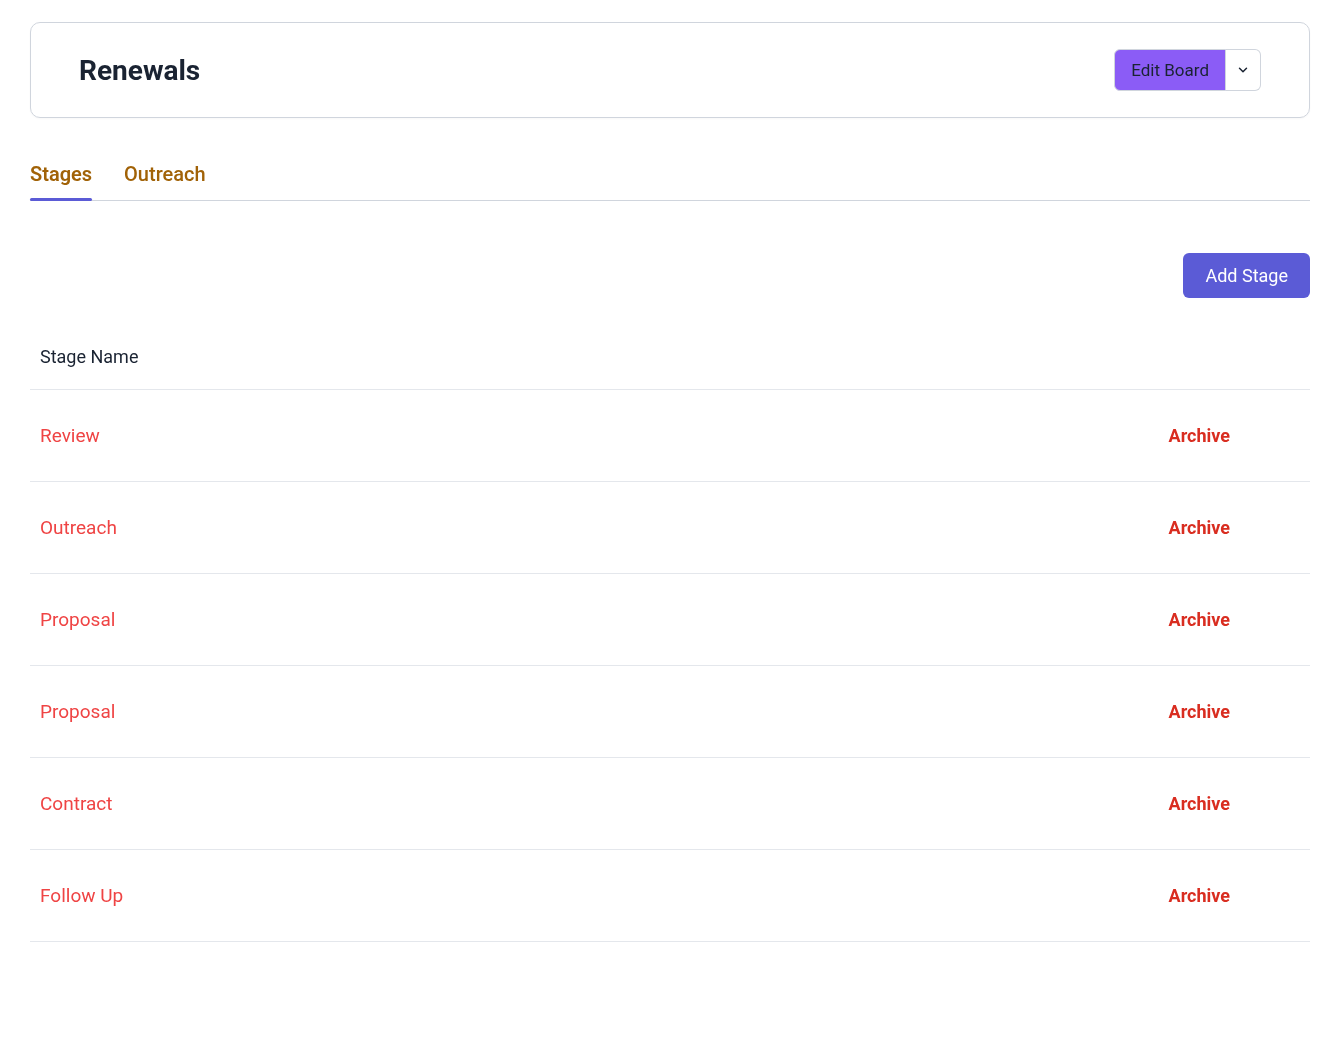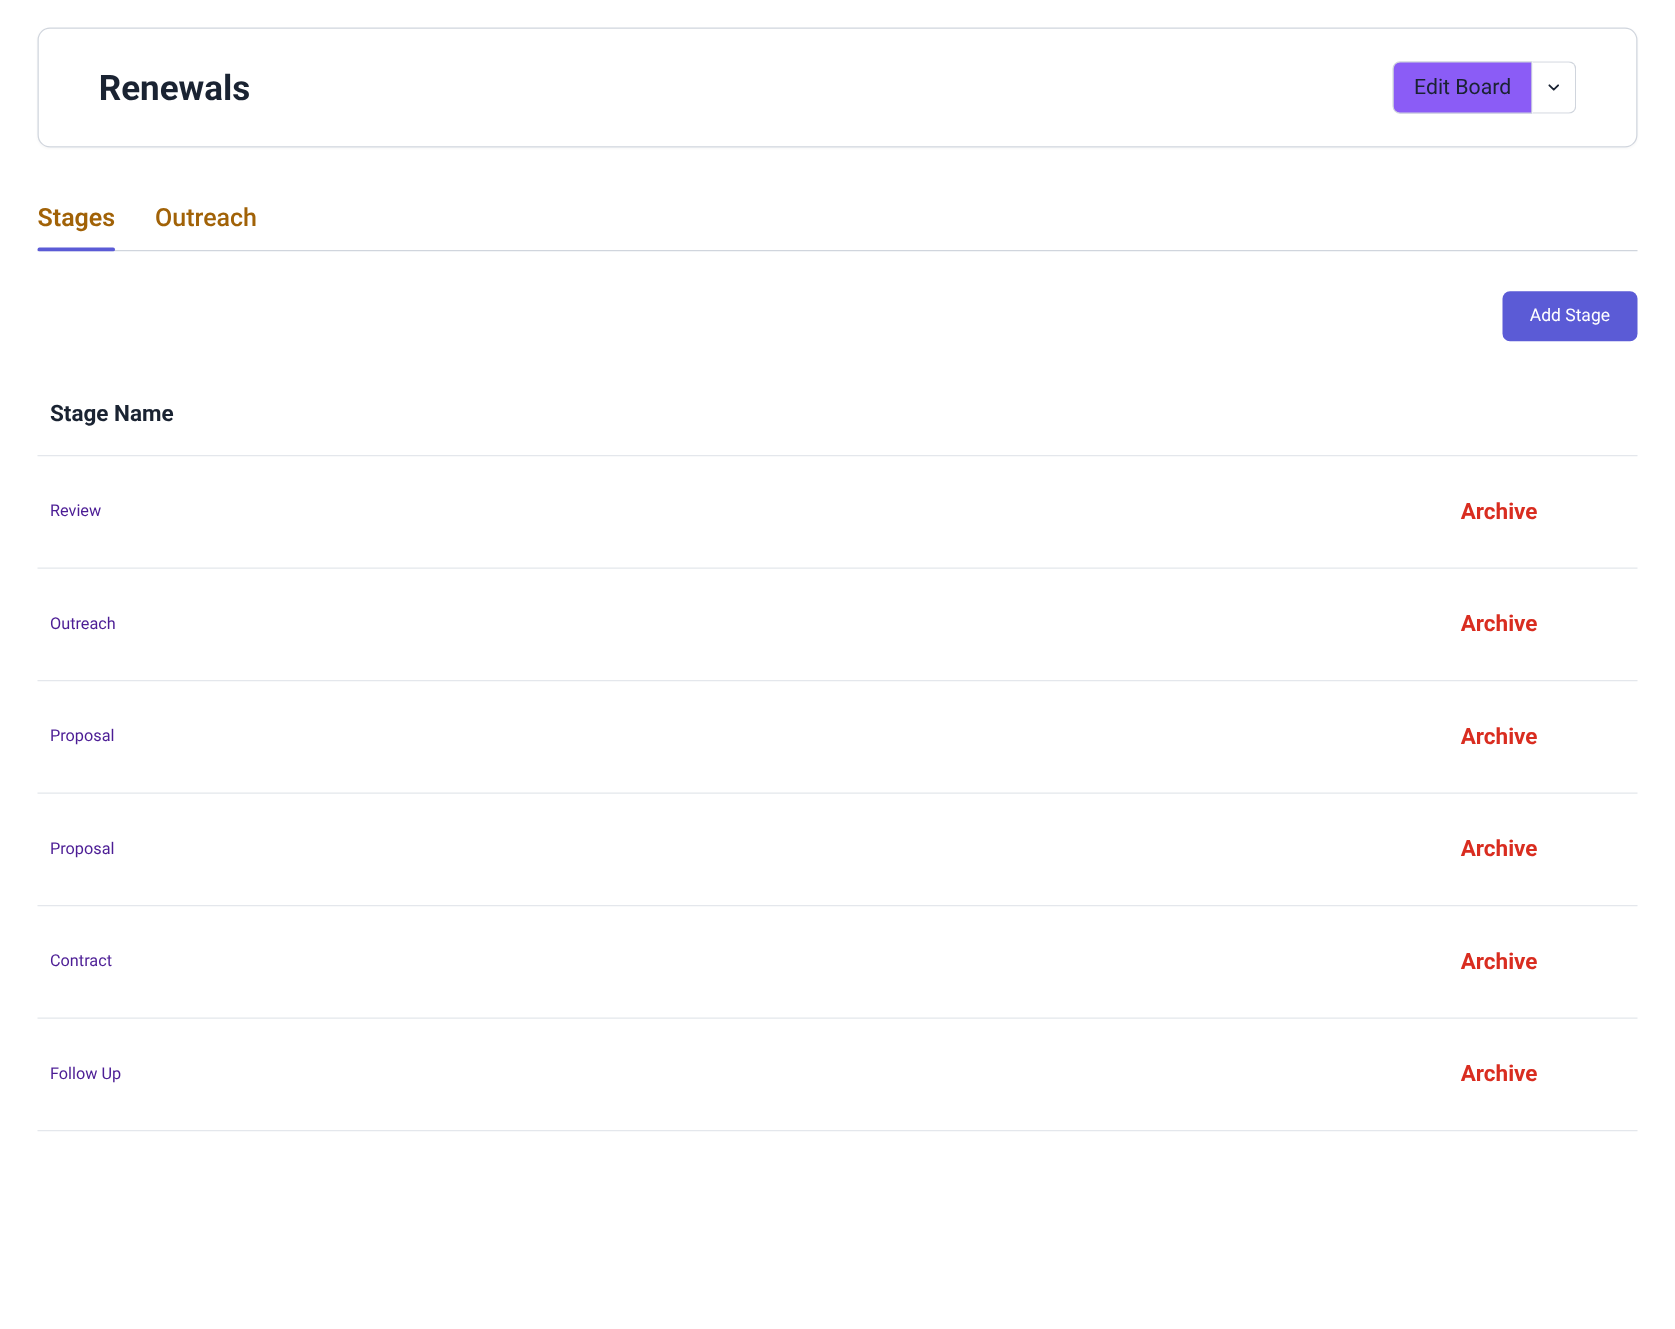--- a/index.html
+++ b/index.html
@@ -85,47 +85,48 @@
     }
     .actions-row {
       display: flex;
       justify-content: flex-end;
       margin-top: 32px;
     }
     .btn-primary {
       background: #5b5bd6;
       color: #ffffff;
       border: none;
-      font-size: 14px;
+      font-size: 18px;
       padding: 12px 22px;
       border-radius: 6px;
       cursor: pointer;
       font-family: inherit;
+      margin-top: 20px;
     }
     .table {
       margin-top: 32px;
     }
     .table-header {
       padding: 16px 10px 22px 10px;
       border-bottom: 1px solid #e4e7ec;
       font-size: 18px;
-      font-weight: 700;
+      font-weight: 400;
       color: #1a2332;
     }
     .table-row {
       display: flex;
       justify-content: space-between;
       align-items: center;
       padding: 34px 10px;
       border-bottom: 1px solid #e4e7ec;
     }
     .stage-name {
-      font-size: 13px;
+      font-size: 19px;
       font-weight: 400;
-      color: #4c1d95;
+      color: #ef4444;
     }
     .archive-link {
       font-size: 18px;
       color: #d92d20;
       cursor: pointer;
       padding-right: 70px;
       font-weight: bold;
     }
   </style>
 </head>

